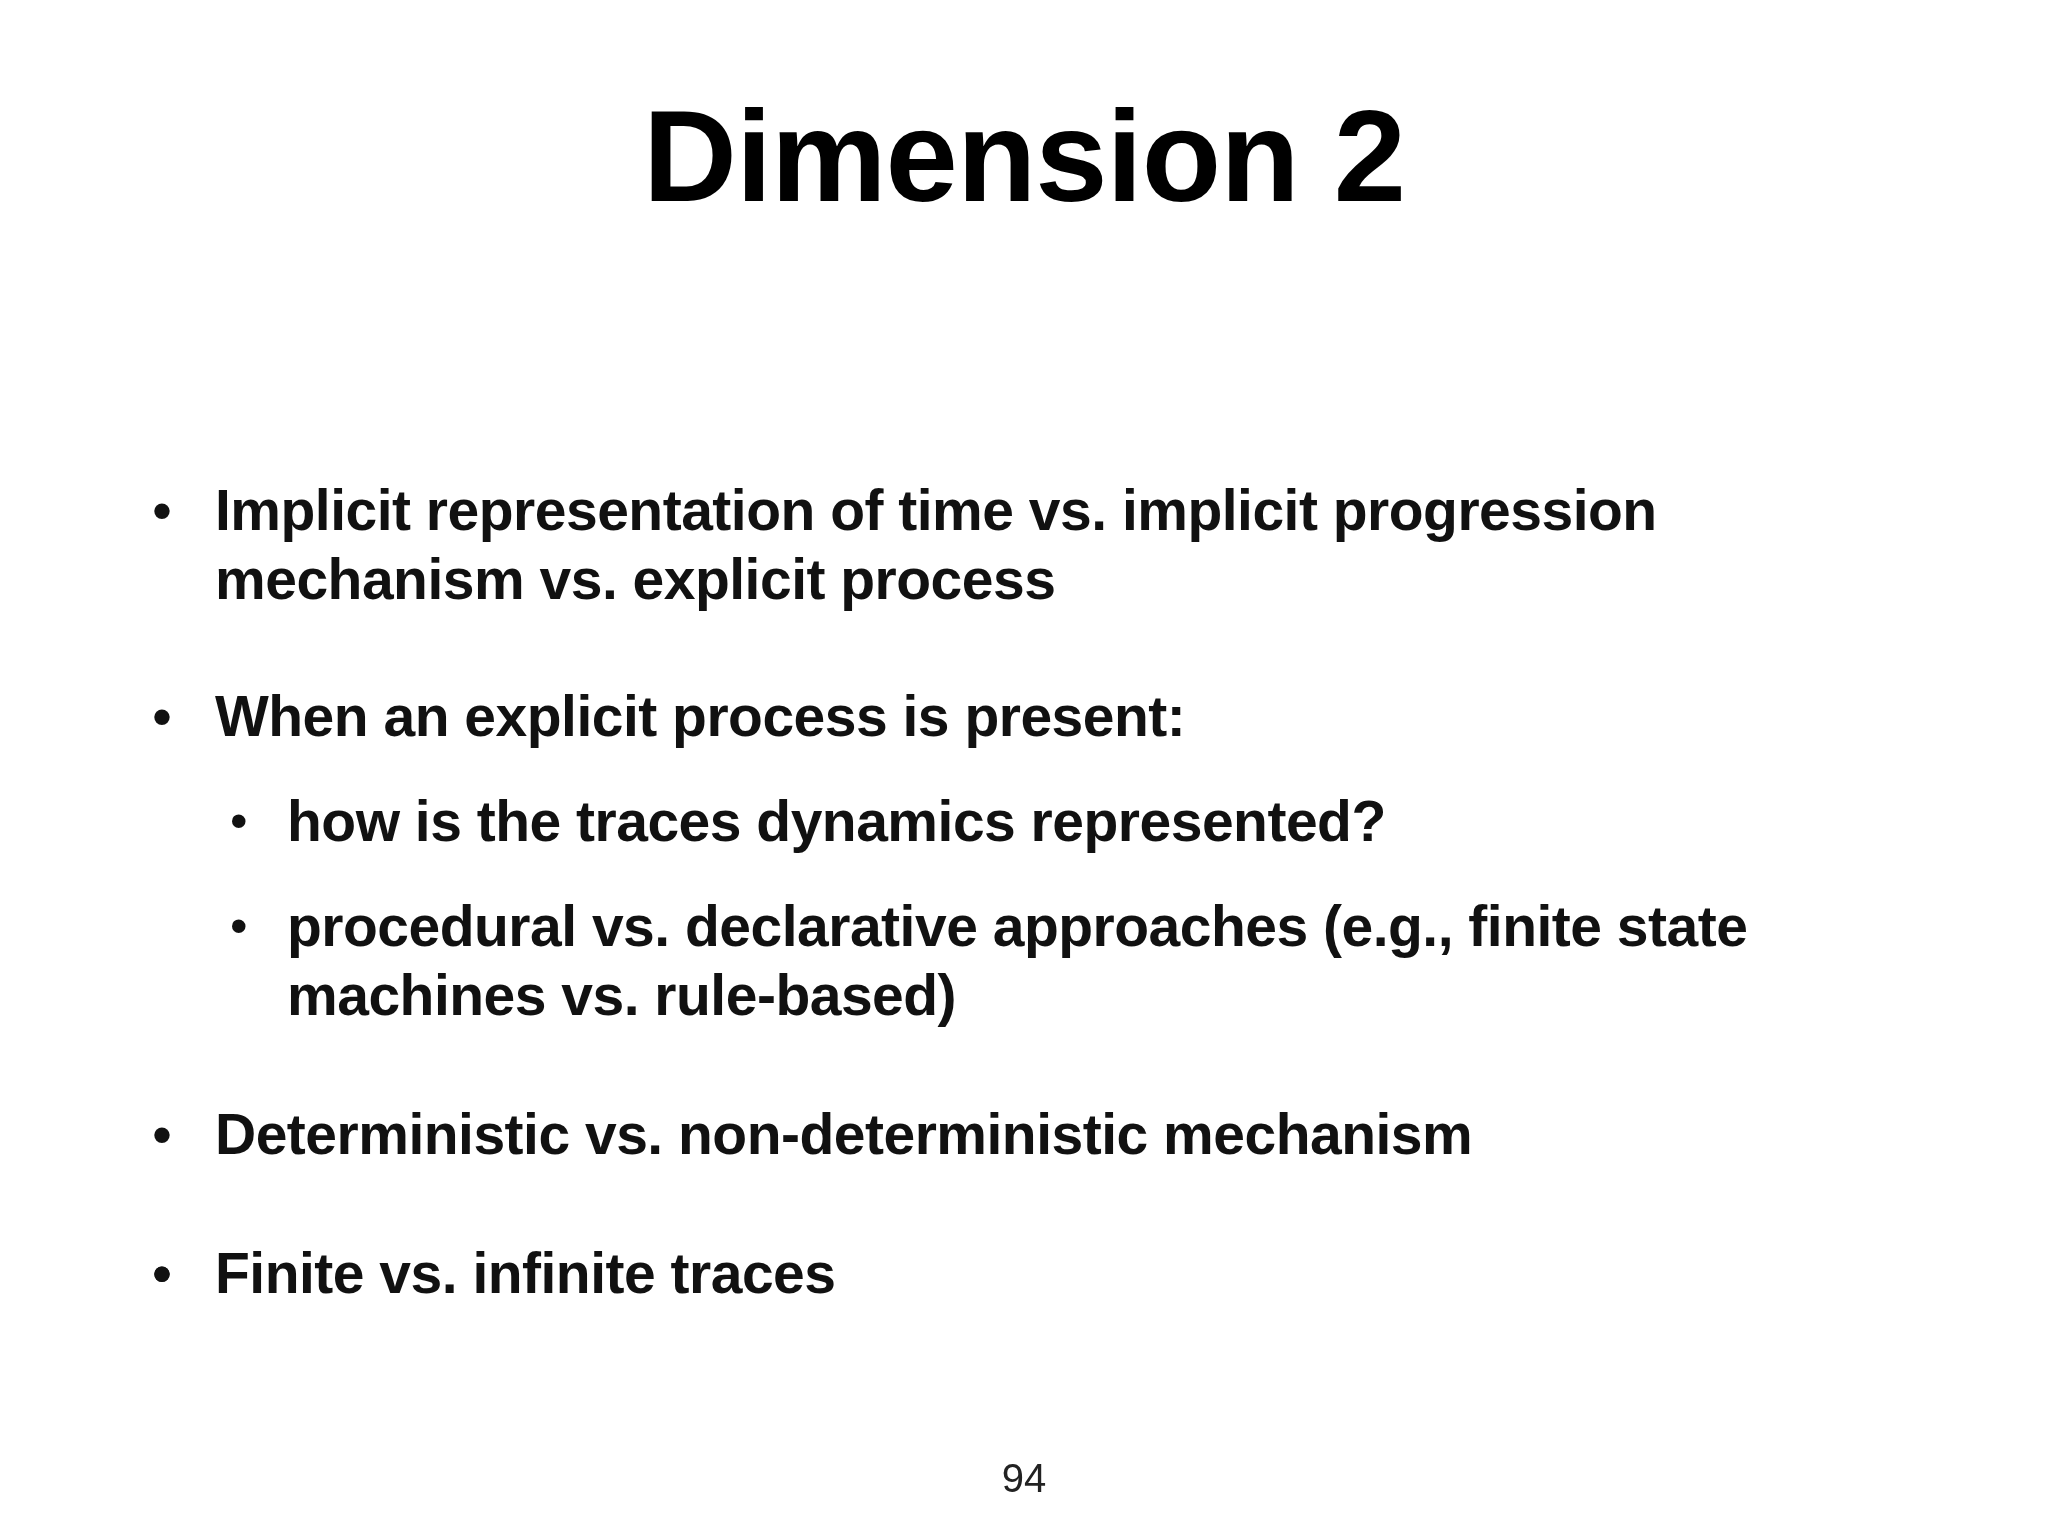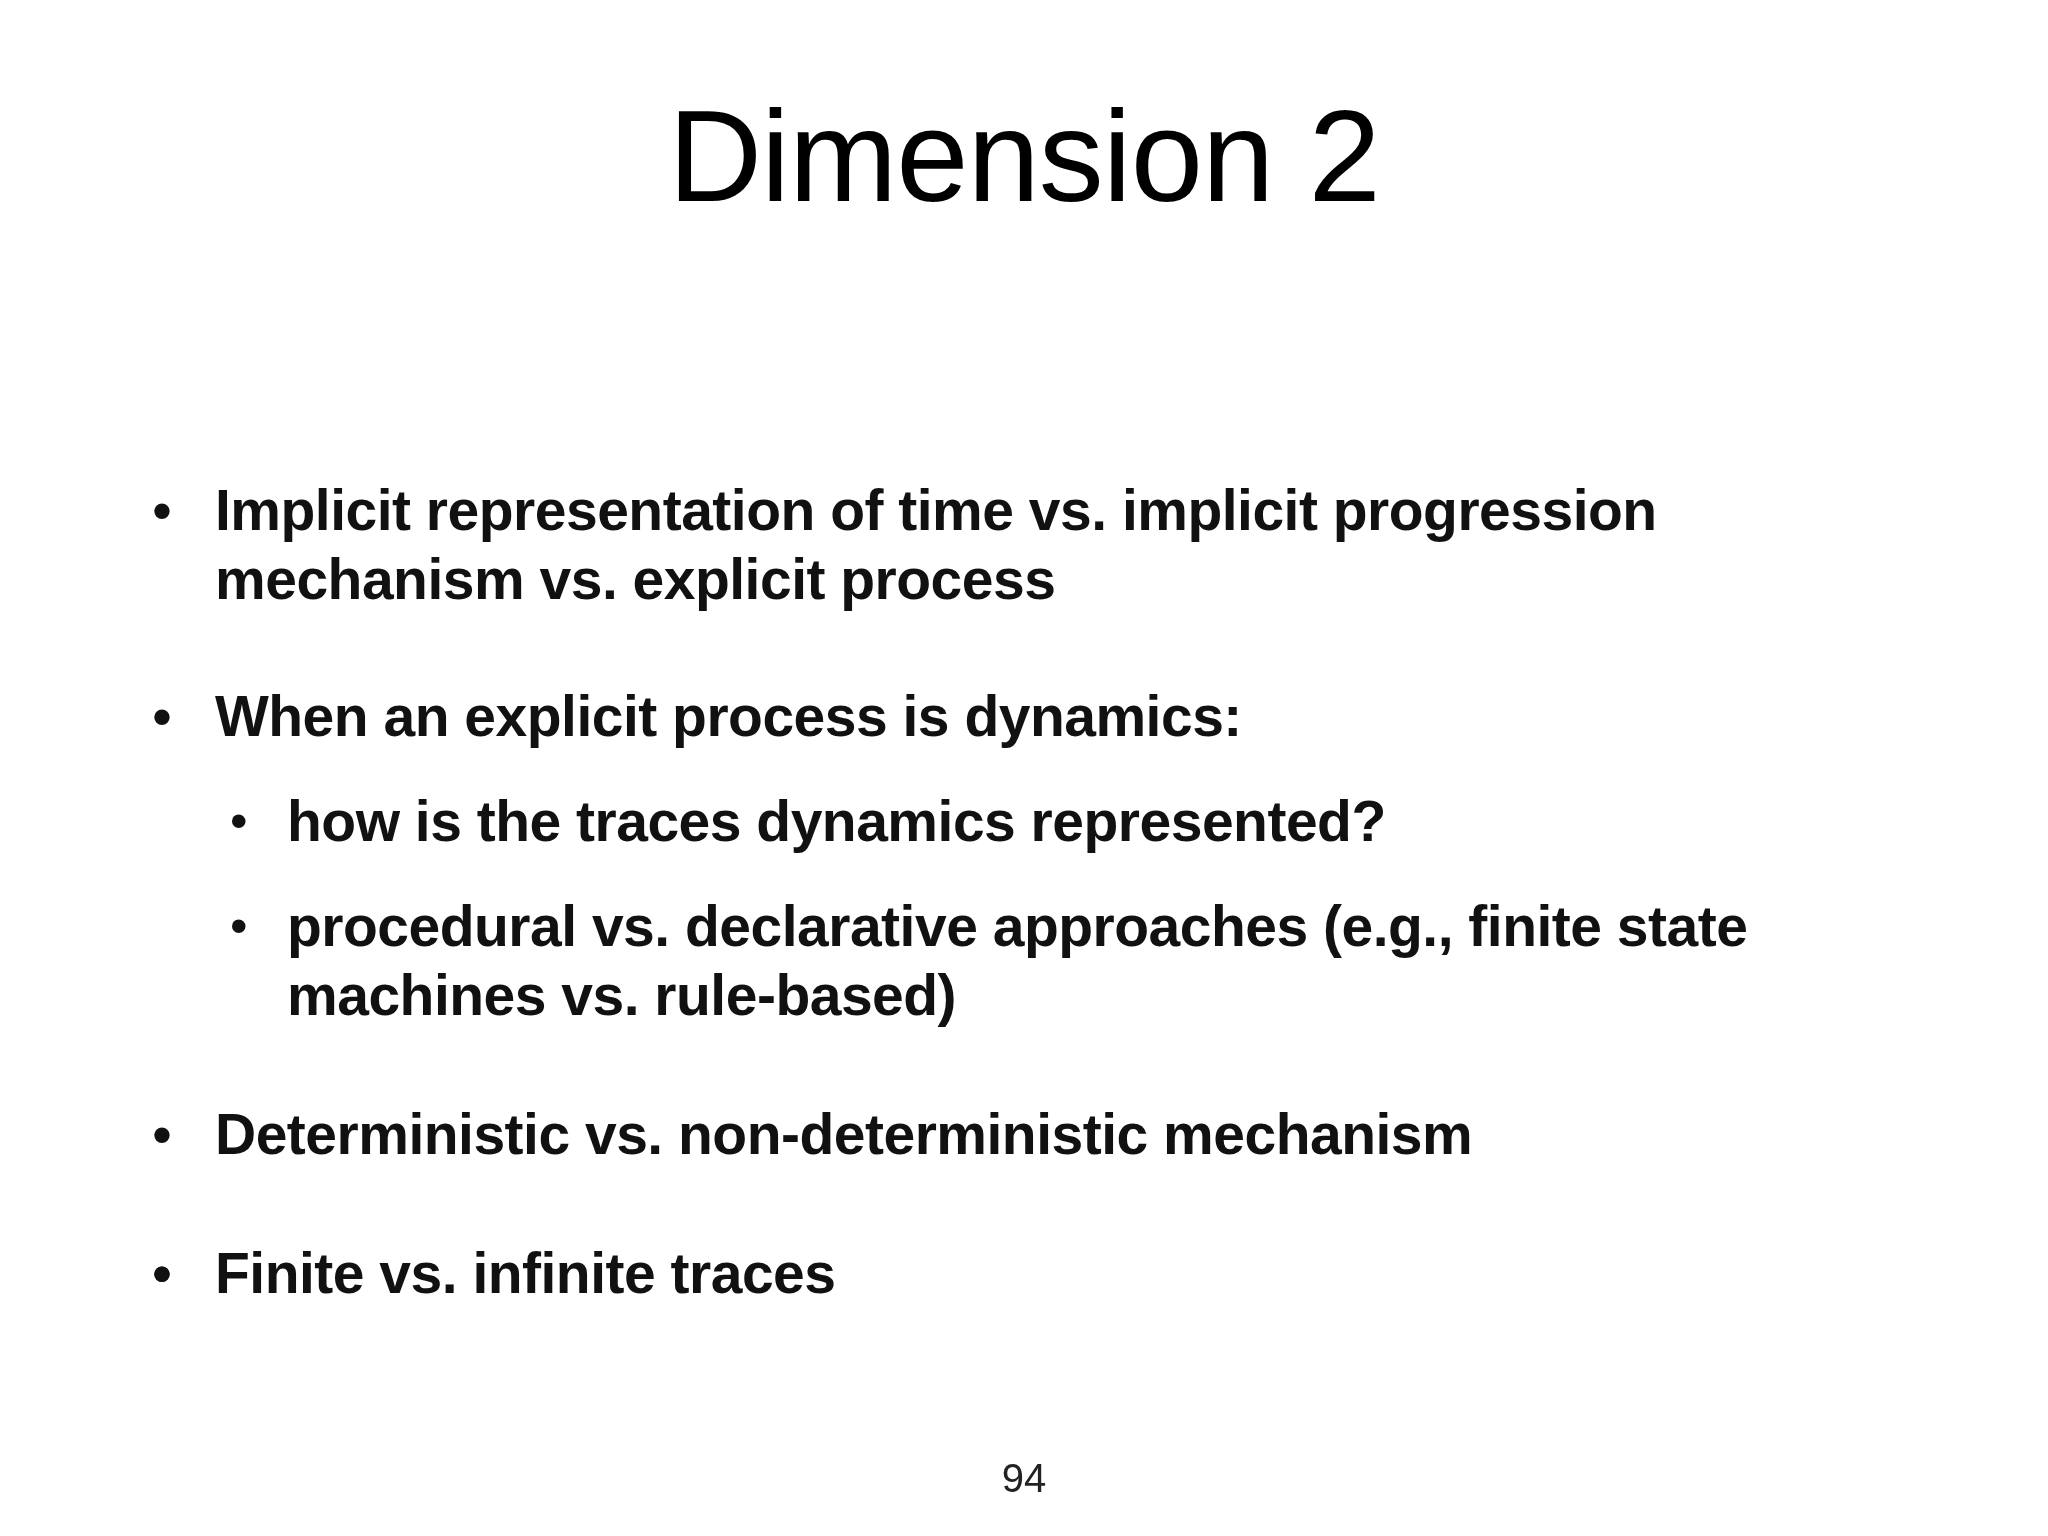--- a/index.html
+++ b/index.html
@@ -21,21 +21,21 @@
     background: #ffffff;
   }
   .title {
     position: absolute;
     top: 75px;
     left: 0;
     width: 100%;
     text-align: center;
     font-size: 130px;
     line-height: 162px;
-    font-weight: 400;
+    font-weight: 700;
     letter-spacing: -1px;
     color: #000000;
   }
   .bullets {
     position: absolute;
     top: 476px;
     left: 0;
     right: 0;
     margin: 0;
     padding: 0;
@@ -93,21 +93,21 @@
   </div>
 
   <ul class="bullets">
     <li class="l1">
       <span class="dot">•</span>
       <span class="txt">Implicit representation of time vs. implicit progression
 mechanism vs. explicit process</span>
     </li>
     <li class="l1 g68">
       <span class="dot">•</span>
-      <span class="txt">When an explicit process is dynamics:</span>
+      <span class="txt">When an explicit process is present:</span>
     </li>
     <li class="l2 g36">
       <span class="dot">•</span>
       <span class="txt">how is the traces dynamics represented?</span>
     </li>
     <li class="l2 g36">
       <span class="dot">•</span>
       <span class="txt">procedural vs. declarative approaches (e.g., finite state
 machines vs. rule-based)</span>
     </li>

